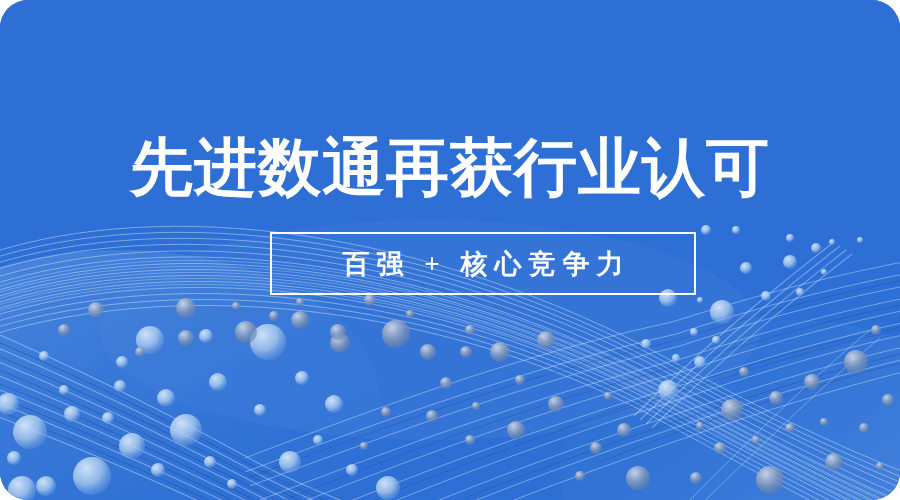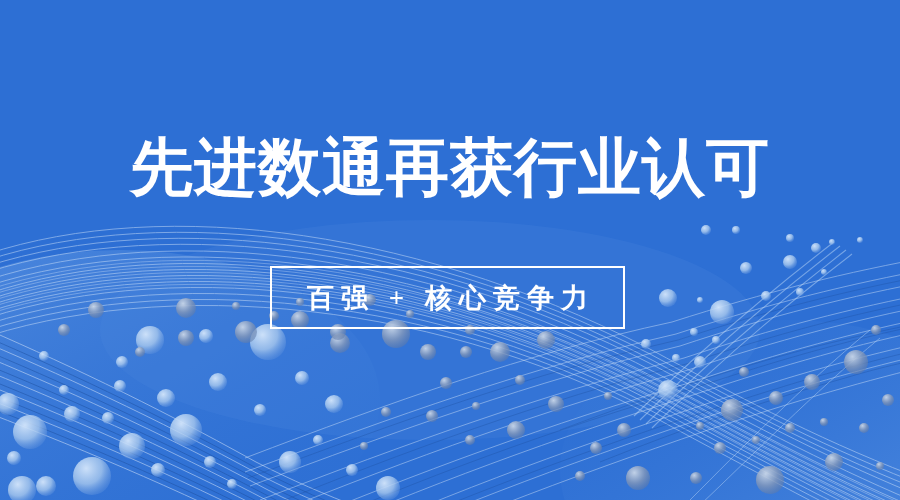--- a/index.html
+++ b/index.html
@@ -8,20 +8,21 @@
     background: #ffffff;
   }
   #banner {
     position: relative;
     width: 900px;
     height: 500px;
     overflow: hidden;
     background: #2d6fd4;
     font-family: "Liberation Serif", "DejaVu Serif", serif;
     user-select: none;
+    border-radius: 28px;
   }
   #bg-svg {
     position: absolute;
     left: 0;
     top: 0;
     width: 900px;
     height: 500px;
     display: block;
   }
   .content {
@@ -42,22 +43,22 @@
     font-size: 63px;
     line-height: 74px;
     font-weight: 700;
     letter-spacing: 1px;
     font-family: "Liberation Serif", "DejaVu Serif", serif;
     white-space: nowrap;
   }
   #subtitle-box {
     position: absolute;
     left: 270px;
-    top: 266px;
-    width: 355px;
+    top: 232px;
+    width: 426px;
     height: 63px;
     box-sizing: border-box;
     border: 2px solid #ffffff;
     display: flex;
     align-items: center;
     justify-content: center;
   }
   #subtitle-text {
     color: #ffffff;
     font-size: 27px;

